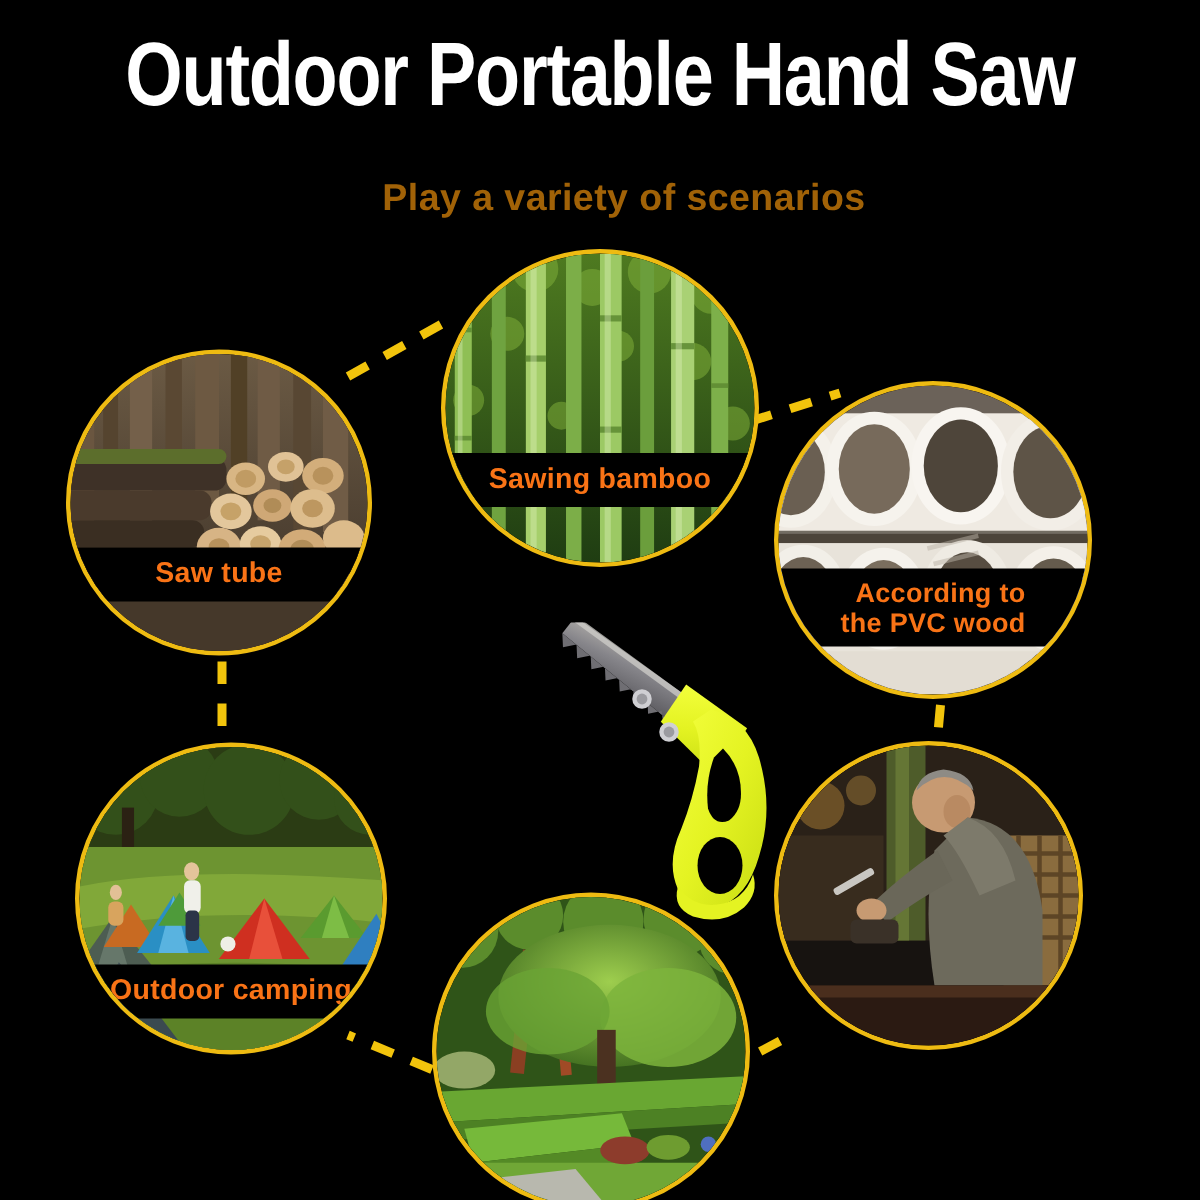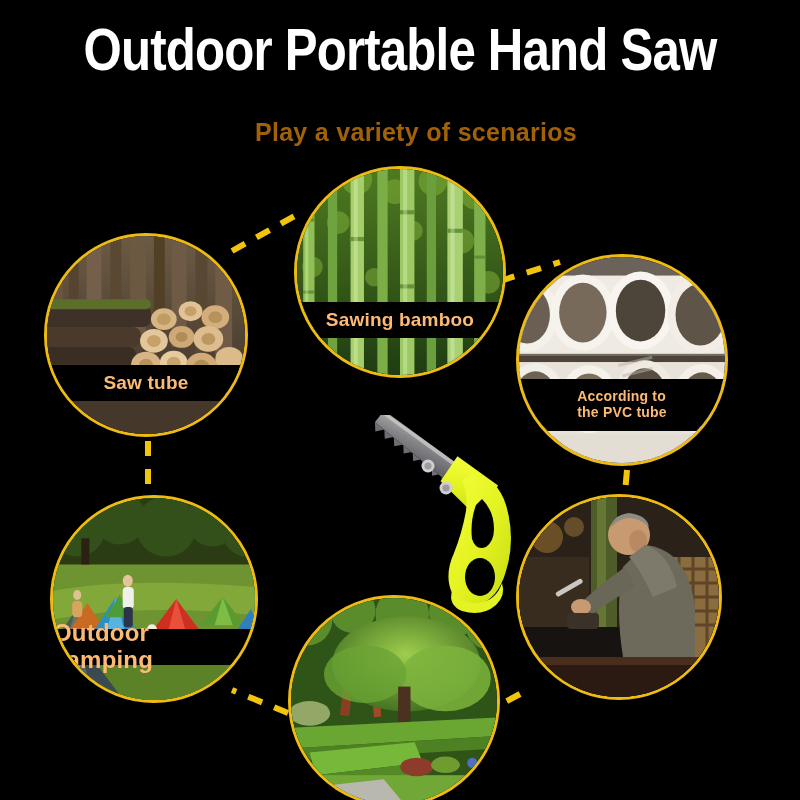--- a/index.html
+++ b/index.html
@@ -22,37 +22,37 @@
 
   
   #links{position:absolute;left:0;top:0;width:800px;height:800px;}
 
   
   .node{position:absolute;border-radius:50%;overflow:hidden;
         box-sizing:border-box;border:3px solid #eebb12;background:#000;}
   .photo{position:absolute;left:0;top:0;width:100%;height:100%;}
   .band{
     position:absolute;left:0;width:100%;
-    background:#000;color:#fdba74;text-align:left;
+    background:#000;color:#f97316;text-align:right;
     font-weight:bold;letter-spacing:.2px;
     display:flex;align-items:center;justify-content:center;
     line-height:1.12;
   }
   .node.c1{left:44px;top:233px;width:204px;height:204px;}
   .node.c1 .band{top:129px;height:36px;font-size:19px;}
   .node.c2{left:294px;top:166px;width:212px;height:212px;}
   .node.c2 .band{top:133px;height:36px;font-size:19px;}
   .node.c3{left:516px;top:254px;width:212px;height:212px;}
-  .node.c3 .band{top:122px;height:52px;font-size:14px;}
+  .node.c3 .band{top:122px;height:52px;font-size:18px;}
   .node.c4{left:516px;top:494px;width:206px;height:206px;}
   .node.c4 .band{top:131px;height:34px;font-size:18px;}
   .node.c5{left:288px;top:595px;width:212px;height:212px;}
   .node.c5 .band{top:132px;height:36px;font-size:20px;}
   .node.c6{left:50px;top:495px;width:208px;height:208px;}
-  .node.c6 .band{top:131px;height:36px;font-size:24px;}
+  .node.c6 .band{top:145px;height:36px;font-size:19px;}
 
   
   #saw{position:absolute;left:370px;top:415px;width:180px;height:210px;}
 </style>
 </head>
 <body>
 
 <div id="stage">
 
   <div id="title">Outdoor Portable Hand Saw</div>
@@ -228,21 +228,21 @@
       </g>
       <rect x="0" y="172" width="200" height="28" fill="#e3ddd3"></rect>
       <g opacity=".5" fill="#b9b2a6">
         <rect x="96" y="104" width="34" height="3" transform="rotate(-14 96 104)"></rect>
         <rect x="100" y="114" width="30" height="3" transform="rotate(-14 100 114)"></rect>
       </g>
     </svg>
     <div class="band">
       <span>
         <span>According to</span><br>
-        <span>the PVC tube</span>
+        <span>the PVC wood</span>
       </span>
     </div>
   </div>
 
   <div class="node c4">
     <svg class="photo" viewBox="0 0 200 200" preserveAspectRatio="xMidYMid slice">
       <rect width="200" height="200" fill="#171310"></rect>
 
       <rect x="0" y="0" width="200" height="130" fill="#2a2118"></rect>
       <circle cx="28" cy="40" r="16" fill="#7a5b2a" opacity=".8"></circle>

